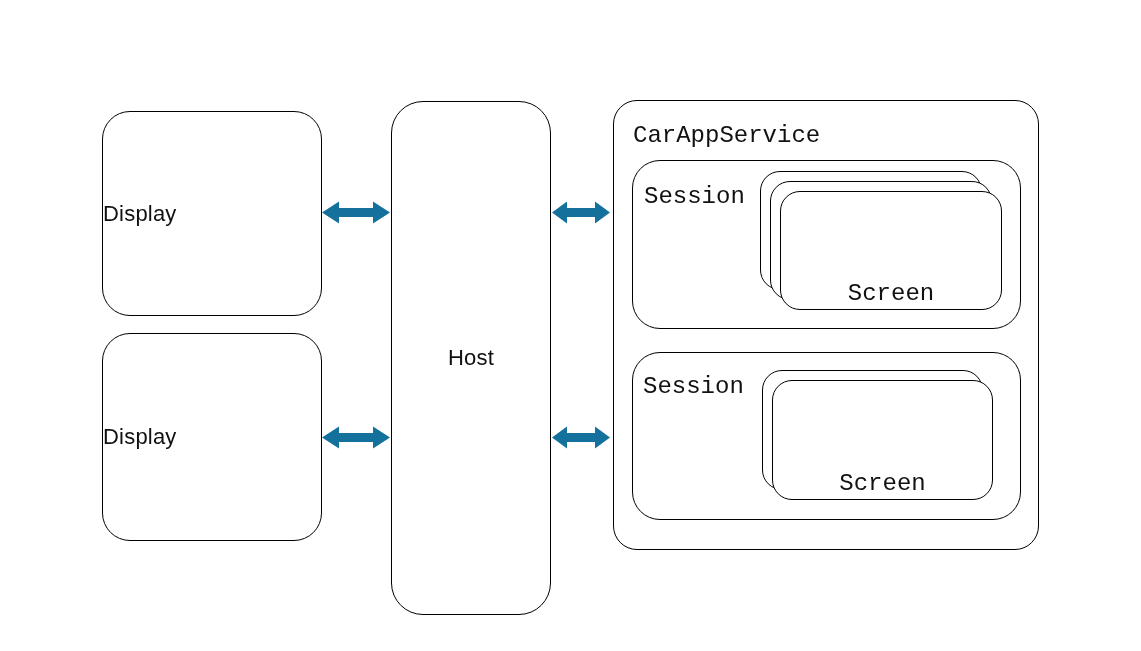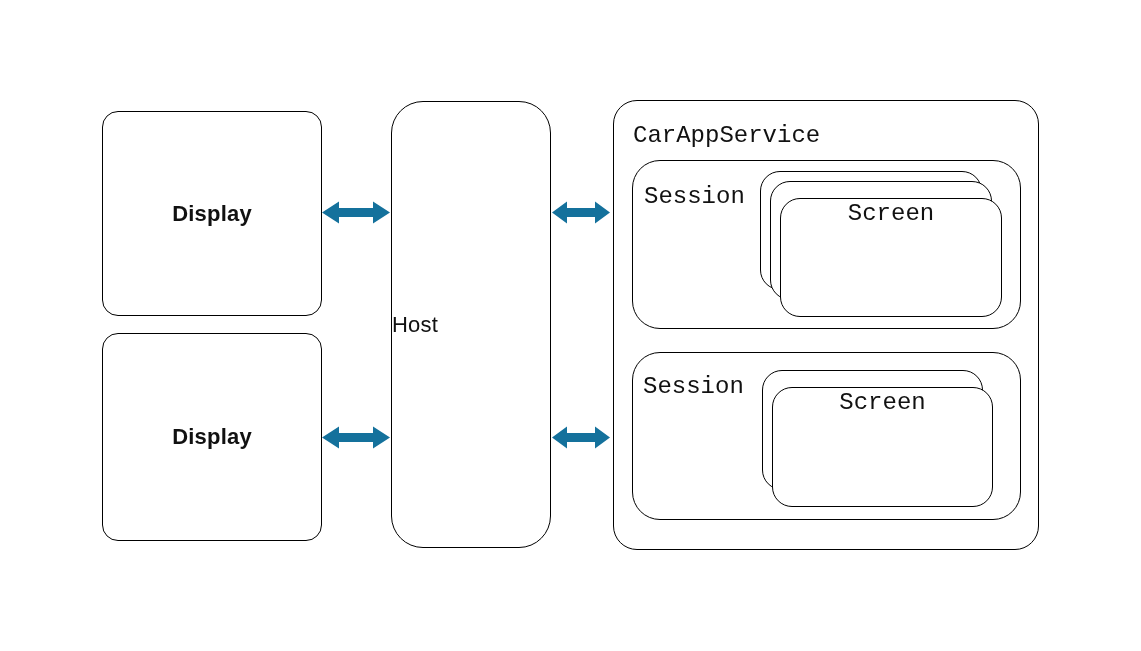--- a/index.html
+++ b/index.html
@@ -16,34 +16,34 @@
     font-family: "Liberation Sans", sans-serif;
   }
   .box {
     position: absolute;
     background: #ffffff;
     border: 1.4px solid #000000;
     box-sizing: border-box;
   }
   .display-box {
     width: 220px;
-    border-radius: 16px;
+    border-radius: 28px;
     display: flex;
     align-items: center;
-    justify-content: center;
-    font-weight: bold;
+    justify-content: flex-start;
   }
   .host-box {
     left: 391px;
     top: 101px;
     width: 160px;
-    height: 447px;
+    height: 514px;
     border-radius: 32px;
     display: flex;
     align-items: center;
+    justify-content: center;
   }
   .sans-label {
     font-family: "Liberation Sans", sans-serif;
     font-size: 22px;
     color: #111111;
     letter-spacing: 0.2px;
   }
   .mono-label {
     position: absolute;
     font-family: Liberation Mono, monospace;
@@ -70,23 +70,22 @@
     position: absolute;
     width: 222px;
     height: 119px;
     background: #ffffff;
     border: 1.4px solid #000000;
     border-radius: 20px;
     box-sizing: border-box;
   }
   .screen-card.front {
     display: flex;
-    align-items: flex-start;
+    align-items: flex-end;
     justify-content: center;
-    margin-top: 7px;
   }
   .screen-card .mono-label {
     position: static;
   }
   .arrow-svg {
     position: absolute;
     display: block;
   }
 </style>
 </head>

